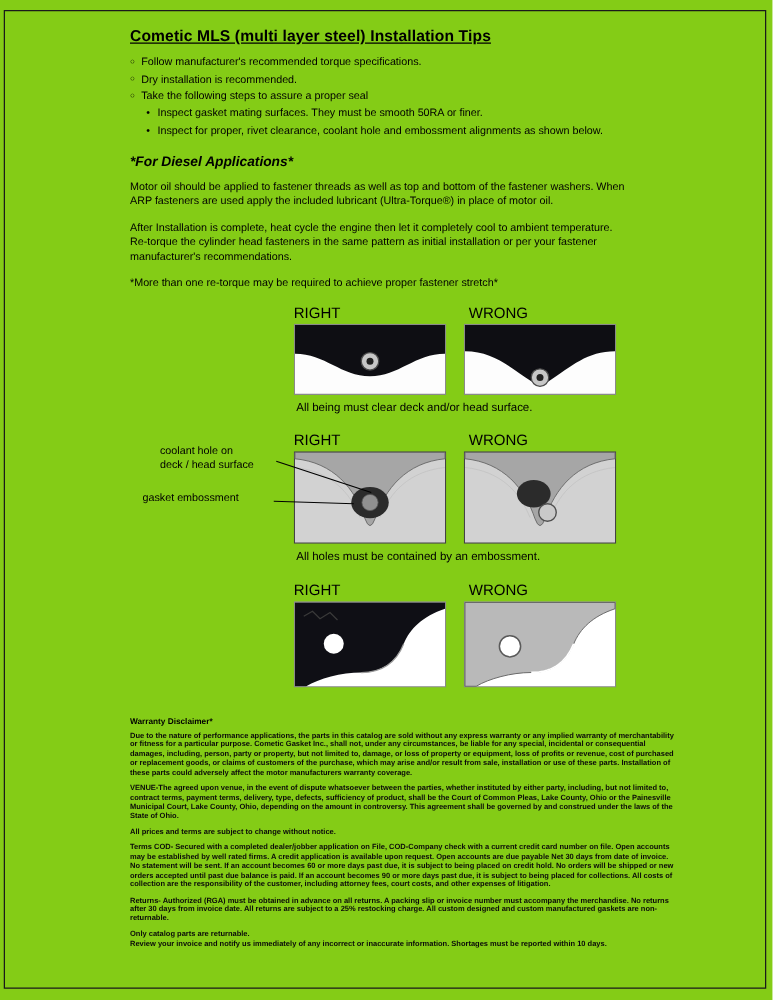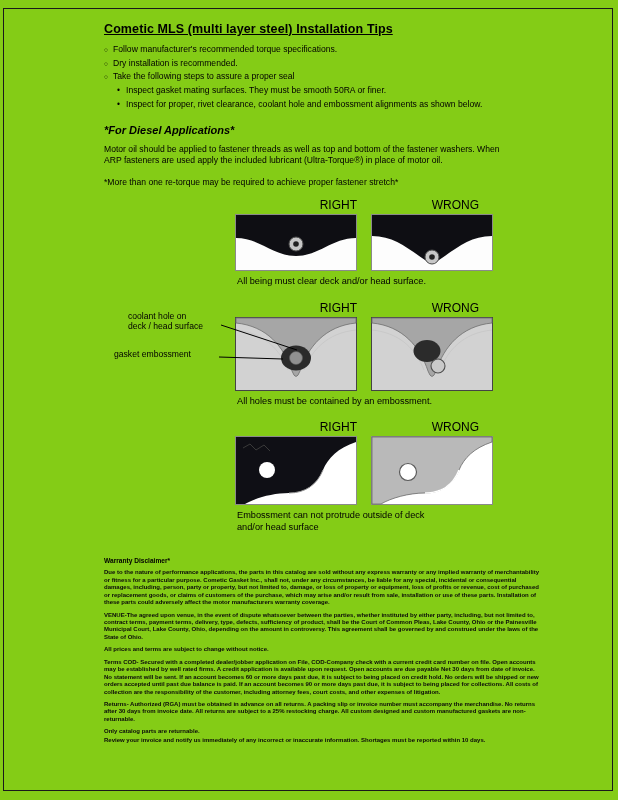--- a/index.html
+++ b/index.html
@@ -25,22 +25,22 @@
   .tip.sub { margin-left:13px; }
   .tip.sub .marker { font-size:8.5px; line-height:1.3; }
 
   .diesel-h { font-size:11px; font-weight:bold; margin:14px 0 8px;font-style:italic; }
   .body-p { font-size:8.6px; line-height:1.34; margin-bottom:10px; max-width:402px; }
   .note-p { margin-bottom:4px; }
 
   .figs { margin-top:10px; }
   .fig-row { position:relative; }
   .fig-labels {
-    display:grid; grid-template-columns:122px 122px; gap:0;
-    margin-left:131px; text-align:right; font-size:12px; margin-bottom:2px;
+    display:grid; grid-template-columns:122px 122px; gap:18px;
+    margin-left:131px; text-align:left; font-size:12px; margin-bottom:2px;
   }
   .fig-panels { display:grid; grid-template-columns:122px 122px; gap:14px; margin-left:131px; }
   .panel { display:block; }
   .fig-caption { font-size:9.2px; line-height:1.25; margin:5px 0 13px 133px; max-width:250px; }
   .fig-caption.narrow { max-width:205px; }
 
   .panels-zone { position:relative; }
   .callout {
     position:absolute; font-size:8.6px; line-height:1.2; text-align:left;
     white-space:pre-line;
@@ -81,20 +81,21 @@
         <span>Inspect gasket mating surfaces.  They must be smooth 50RA or finer.</span>
       </li>
       <li class="tip sub">
         <span class="marker">•</span>
         <span>Inspect for proper, rivet clearance, coolant hole and embossment alignments as shown below.</span>
       </li>
     </ul>
 
     <h2 class="diesel-h">*For Diesel Applications*</h2>
     <p class="body-p">Motor oil should be applied to fastener threads as well as top and bottom of the fastener washers. When ARP fasteners are used apply the included lubricant (Ultra-Torque®) in place of motor oil.</p>
+    <p class="body-p">After Installation is complete, heat cycle the engine then let it completely cool to ambient temperature. Re-torque the cylinder head fasteners in the same pattern as initial installation or per your fastener manufacturer's recommendations.</p>
     <p class="body-p note-p">*More than one re-torque may be required to achieve proper fastener stretch*</p>
 
     <div class="figs">
 
       <div class="fig-row">
         <div class="fig-labels">
           <span>RIGHT</span>
           <span>WRONG</span>
         </div>
         <div class="fig-panels">
@@ -160,21 +161,20 @@
             <polyline points="8,12 15,8 21,14 29,9 35,15" stroke="#3a3a3a" stroke-width="1" fill="none"></polyline>
             <circle cx="32" cy="34" r="8" fill="#ffffff"></circle>
           </svg>
           <svg class="panel" width="122" height="69" viewBox="0 0 122 69">
             <rect x="0.5" y="0.5" width="121" height="68" fill="#ffffff" stroke="#8a8a8a"></rect>
             <path d="M1,1 H121 V6 C103,12 93,22 88,34 C82,49 70,57 54,57 C38,57 20,62 10,68 H1 Z" fill="#b9b9b9" stroke="#6a6a6a" stroke-width="0.8"></path>
             <path d="M88,34 C82,49 70,57 54,57" stroke="#ffffff" stroke-width="1.5" fill="none"></path>
             <circle cx="37" cy="36" r="8.5" fill="#ffffff" stroke="#5a5a5a" stroke-width="1.2"></circle>
           </svg>
         </div>
-        <div class="fig-caption narrow">Embossment can not protrude outside of deck and/or head surface</div>
       </div>
 
     </div>
 
     <div class="disclaimer">
       <p class="d-head">Warranty Disclaimer*</p>
       <p class="d">Due to the nature of performance applications, the parts in this catalog are sold without any express warranty or any implied warranty of merchantability or fitness for a particular purpose.  Cometic Gasket Inc., shall not, under any circumstances, be liable for any special, incidental or consequential damages, including, person, party or property, but not limited to, damage, or loss of property or equipment, loss of profits or revenue, cost of purchased or replacement goods, or claims of customers of the purchase, which may arise and/or result from sale, installation or use of these parts.  Installation of these parts could adversely affect the motor manufacturers warranty coverage.</p>
       <p class="d">VENUE-The agreed upon venue, in the event of dispute whatsoever between the parties, whether instituted by either party, including, but not limited to, contract terms, payment terms, delivery, type, defects, sufficiency of product, shall be the Court of Common Pleas, Lake County, Ohio or the Painesville Municipal Court, Lake County, Ohio, depending on the amount in controversy. This agreement shall be governed by and construed under the laws of the State of Ohio.</p>
       <p class="d">All prices and terms are subject to change without notice.</p>
       <p class="d">Terms COD- Secured with a completed dealer/jobber application on File, COD-Company check with a current credit card number on file.  Open accounts may be established by well rated firms.  A credit application is available upon request.  Open accounts are due payable Net 30 days from date of invoice.  No statement will be sent.  If an account becomes 60 or more days past due, it is subject to being placed on credit hold.  No orders will be shipped or new orders accepted until past due balance is paid.  If an account becomes 90 or more days past due, it is subject to being placed for collections.  All costs of collection are the responsibility of the customer, including attorney fees, court costs, and other expenses of litigation.</p>

